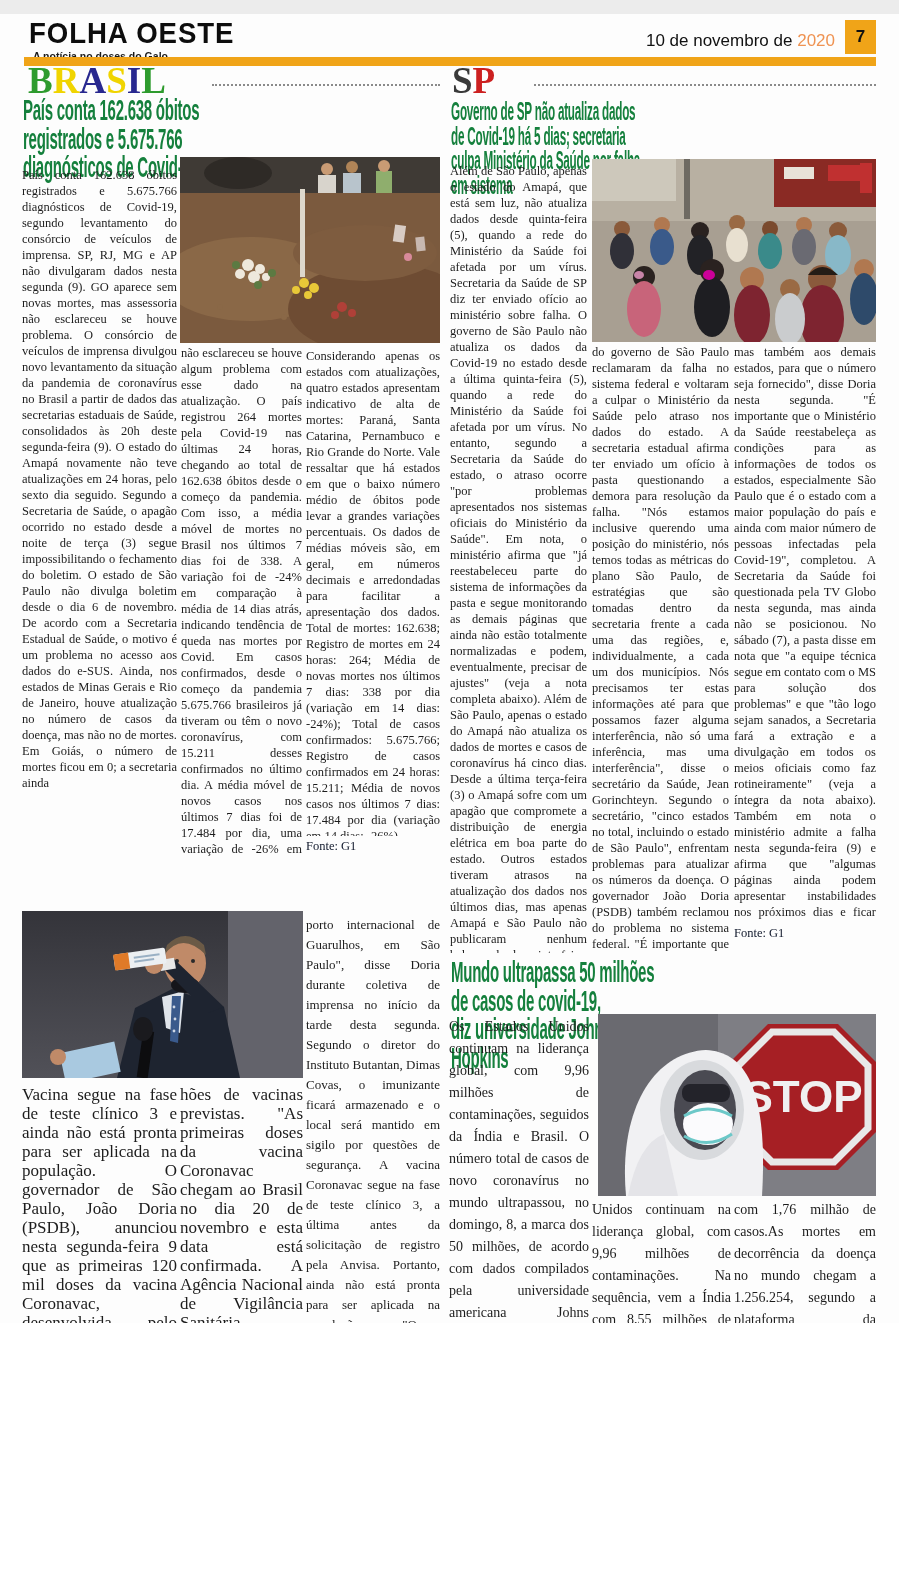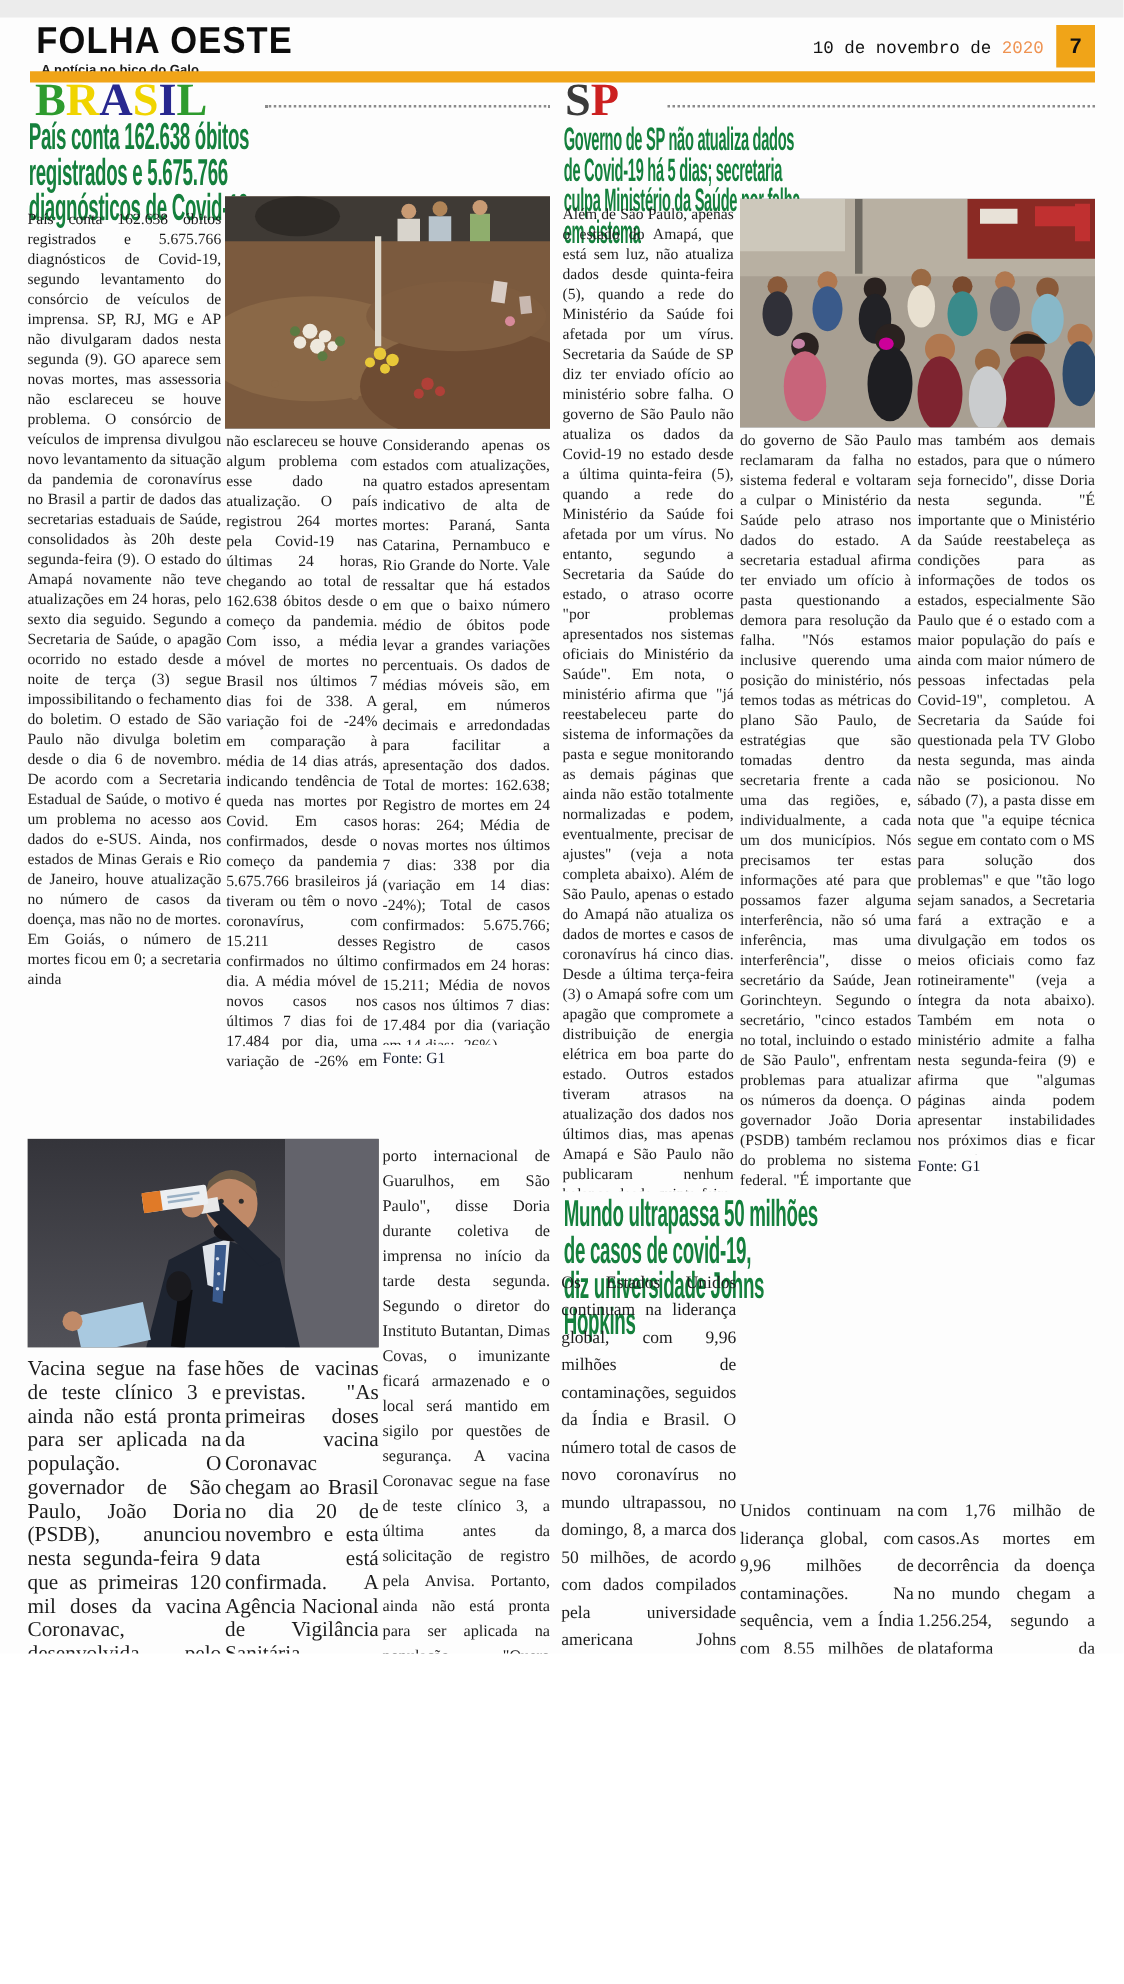--- a/index.html
+++ b/index.html
@@ -4,21 +4,21 @@
 <style>
   html,body{margin:0;padding:0;background:#ffffff;}
   #page{position:relative;width:899px;height:1323px;background:#fdfdfd;overflow:hidden;
         font-family:"Liberation Serif",serif;}
   .abs{position:absolute;}
   .topstrip{left:0;top:0;width:899px;height:14px;background:#ececec;}
   .masthead-title{left:29px;top:16px;font-family:"Liberation Sans",sans-serif;font-weight:700;
         font-size:30px;letter-spacing:1px;color:#0d0d0d;transform:scaleX(.92);transform-origin:0 0;}
   .tagline{left:33px;top:50px;font-family:"Liberation Sans",sans-serif;font-weight:700;
         font-size:10.5px;color:#1a1a1a;}
-  .dateline{right:64px;top:31px;font-family:Liberation Mono, monospace;font-size:14px;color:#111;}
+  .dateline{right:64px;top:31px;font-family:Liberation Sans, sans-serif;font-size:17px;color:#111;}
   .dateline .year{color:#ef9352;}
   .pagenum-box{left:845px;top:20px;width:31px;height:34px;background:#f0a418;
         display:flex;align-items:center;justify-content:center;
         font-family:"Liberation Sans",sans-serif;font-weight:700;font-size:17px;color:#111;}
   .accent-bar{left:24px;top:57px;width:852px;height:9px;background:#f0a418;}
   .section-label{font-family:"Liberation Serif",serif;font-weight:700;font-size:37px;line-height:1;}
   .c-green{color:#2e9b2e;} .c-yellow{color:#f0d400;} .c-navy{color:#28288f;}
   .c-dark{color:#3a3a3a;} .c-red{color:#cc2020;}
   .dotted-rule{border-top:2px dotted #8a8a8a;height:0;}
   .headline{font-family:"Liberation Sans",sans-serif;font-weight:700;color:#15803d;}
@@ -36,21 +36,21 @@
   .photo svg{display:block;}
 </style>
 </head>
 <body>
 
 <div id="page">
 
   <div class="abs topstrip"></div>
 
   <div class="abs masthead-title">FOLHA OESTE</div>
-  <div class="abs tagline">A notícia no bico do Galo</div>
+  <div class="abs tagline">A notícia no doses do Galo</div>
   <div class="abs dateline">
     <span>10 de novembro de</span>
     <span class="year">2020</span>
   </div>
   <div class="abs pagenum-box">
     <span>7</span>
   </div>
   <div class="abs accent-bar"></div>
 
   <div class="abs section-label" style="left:28px;top:62px;">
@@ -214,19 +214,36 @@
   <div class="abs col body-s" style="left:450px;top:163px;width:137px;height:790px;">Além de São Paulo, apenas o estado do Amapá, que está sem luz, não atualiza dados desde quinta-feira (5), quando a rede do Ministério da Saúde foi afetada por um vírus. Secretaria da Saúde de SP diz ter enviado ofício ao ministério sobre falha. O governo de São Paulo não atualiza os dados da Covid-19 no estado desde a última quinta-feira (5), quando a rede do Ministério da Saúde foi afetada por um vírus. No entanto, segundo a Secretaria da Saúde do estado, o atraso ocorre "por problemas apresentados nos sistemas oficiais do Ministério da Saúde". Em nota, o ministério afirma que "já reestabeleceu parte do sistema de informações da pasta e segue monitorando as demais páginas que ainda não estão totalmente normalizadas e podem, eventualmente, precisar de ajustes" (veja a nota completa abaixo). Além de São Paulo, apenas o estado do Amapá não atualiza os dados de mortes e casos de coronavírus há cinco dias. Desde a última terça-feira (3) o Amapá sofre com um apagão que compromete a distribuição de energia elétrica em boa parte do estado. Outros estados tiveram atrasos na atualização dos dados nos últimos dias, mas apenas Amapá e São Paulo não publicaram nenhum balanço desde quinta-feira. Veja na lista abaixo: Em coletiva de imprensa nesta segunda-feira (9) representantes</div>
   <div class="abs col body-s" style="left:592px;top:344px;width:137px;height:610px;">do governo de São Paulo reclamaram da falha no sistema federal e voltaram a culpar o Ministério da Saúde pelo atraso nos dados do estado. A secretaria estadual afirma ter enviado um ofício à pasta questionando a demora para resolução da falha. "Nós estamos inclusive querendo uma posição do ministério, nós temos todas as métricas do plano São Paulo, de estratégias que são tomadas dentro da secretaria frente a cada uma das regiões, e, individualmente, a cada um dos municípios. Nós precisamos ter estas informações até para que possamos fazer alguma interferência, não só uma inferência, mas uma interferência", disse o secretário da Saúde, Jean Gorinchteyn. Segundo o secretário, "cinco estados no total, incluindo o estado de São Paulo", enfrentam problemas para atualizar os números da doença. O governador João Doria (PSDB) também reclamou do problema no sistema federal. "É importante que essa correção seja feita pelo ministério, não apenas em relação a São Paulo,</div>
   <div class="abs col body-s" style="left:734px;top:344px;width:142px;height:580px;">mas também aos demais estados, para que o número seja fornecido", disse Doria nesta segunda. "É importante que o Ministério da Saúde reestabeleça as condições para as informações de todos os estados, especialmente São Paulo que é o estado com a maior população do país e ainda com maior número de pessoas infectadas pela Covid-19", completou. A Secretaria da Saúde foi questionada pela TV Globo nesta segunda, mas ainda não se posicionou. No sábado (7), a pasta disse em nota que "a equipe técnica segue em contato com o MS para solução dos problemas" e que "tão logo sejam sanados, a Secretaria fará a extração e a divulgação em todos os meios oficiais como faz rotineiramente" (veja a íntegra da nota abaixo). Também em nota o ministério admite a falha nesta segunda-feira (9) e afirma que "algumas páginas ainda podem apresentar instabilidades nos próximos dias e ficar temporariamente indisponíveis".</div>
   <div class="abs source" style="left:734px;top:926px;">Fonte: G1</div>
 
   <div class="abs headline" style="left:451px;top:958px;width:426px;">
     <span class="cond h30">Mundo ultrapassa 50 milhões de casos de covid-19,
 diz universidade Johns Hopkins</span>
   </div>
 
+  <div class="abs photo" style="left:598px;top:1014px;width:278px;height:182px;">
+    <svg width="278" height="182" viewBox="0 0 278 182">
+      <rect width="278" height="182" fill="#7e7e84"></rect>
+      <rect width="120" height="182" fill="#6a6a70"></rect>
+      <polygon points="170,10 240,10 278,48 278,118 240,156 170,156 132,118 132,48" fill="#a61f24"></polygon>
+      <polygon points="174,18 236,18 270,52 270,114 236,148 174,148 140,114 140,52" fill="none" stroke="#e8e8e8" stroke-width="7"></polygon>
+      <text x="205" y="98" text-anchor="middle" font-family="Liberation Sans, sans-serif" font-weight="bold" font-size="44" fill="#f0f0f0">STOP</text>
+      <path d="M28,182 C20,92 58,38 108,36 C150,38 170,80 164,182 Z" fill="#f1f1f3"></path>
+      <ellipse cx="104" cy="96" rx="42" ry="50" fill="#d8dadd"></ellipse>
+      <ellipse cx="107" cy="96" rx="31" ry="40" fill="#4a4a52"></ellipse>
+      <rect x="84" y="70" width="48" height="18" rx="8" fill="#23232a"></rect>
+      <ellipse cx="110" cy="110" rx="25" ry="21" fill="#fbfbfd"></ellipse>
+      <path d="M86,102 Q110,88 134,102" fill="none" stroke="#6cc8c8" stroke-width="3"></path>
+      <path d="M86,122 Q110,136 134,120" fill="none" stroke="#6cc8c8" stroke-width="3"></path>
+      <path d="M30,182 Q40,130 66,120 L80,182 Z" fill="#e4e4e8"></path>
+    </svg>
+  </div>
 
   <div class="abs col body-l" style="left:449px;top:1016px;width:140px;height:516px;">Os Estados Unidos continuam na liderança global, com 9,96 milhões de contaminações, seguidos da Índia e Brasil. O número total de casos de novo coronavírus no mundo ultrapassou, no domingo, 8, a marca dos 50 milhões, de acordo com dados compilados pela universidade americana Johns Hopkins. Às 3h25 desta segunda-feira, 9, a plataforma da universidade contabilizava 50.402.558 infectados pela covid-19, somando os casos de todos os países afetados pela doença. Os Estados</div>
   <div class="abs col body-l" style="left:592px;top:1199px;width:139px;height:333px;">Unidos continuam na liderança global, com 9,96 milhões de contaminações. Na sequência, vem a Índia com 8,55 milhões de casos, seguida pelo Brasil, com 5,66 milhões de infecções confirmadas. A quarta posição é ocupada pela França, com mais de 1,83 milhão de contaminações. Logo atrás, aparece a Rússia</div>
   <div class="abs col body-l" style="left:734px;top:1199px;width:142px;height:302px;">com 1,76 milhão de casos.As mortes em decorrência da doença no mundo chegam a 1.256.254, segundo a plataforma da universidade norte-americana. O maior número de vítimas fatais está nos Estados Unidos com 237,6 mil óbitos, seguidos pelo Brasil com 162,4 mil mortes.</div>
   <div class="abs source" style="left:734px;top:1508px;font-size:13px;">Fonte: Correio Brazilience</div>
 
 </div>
 
 </body></html>

